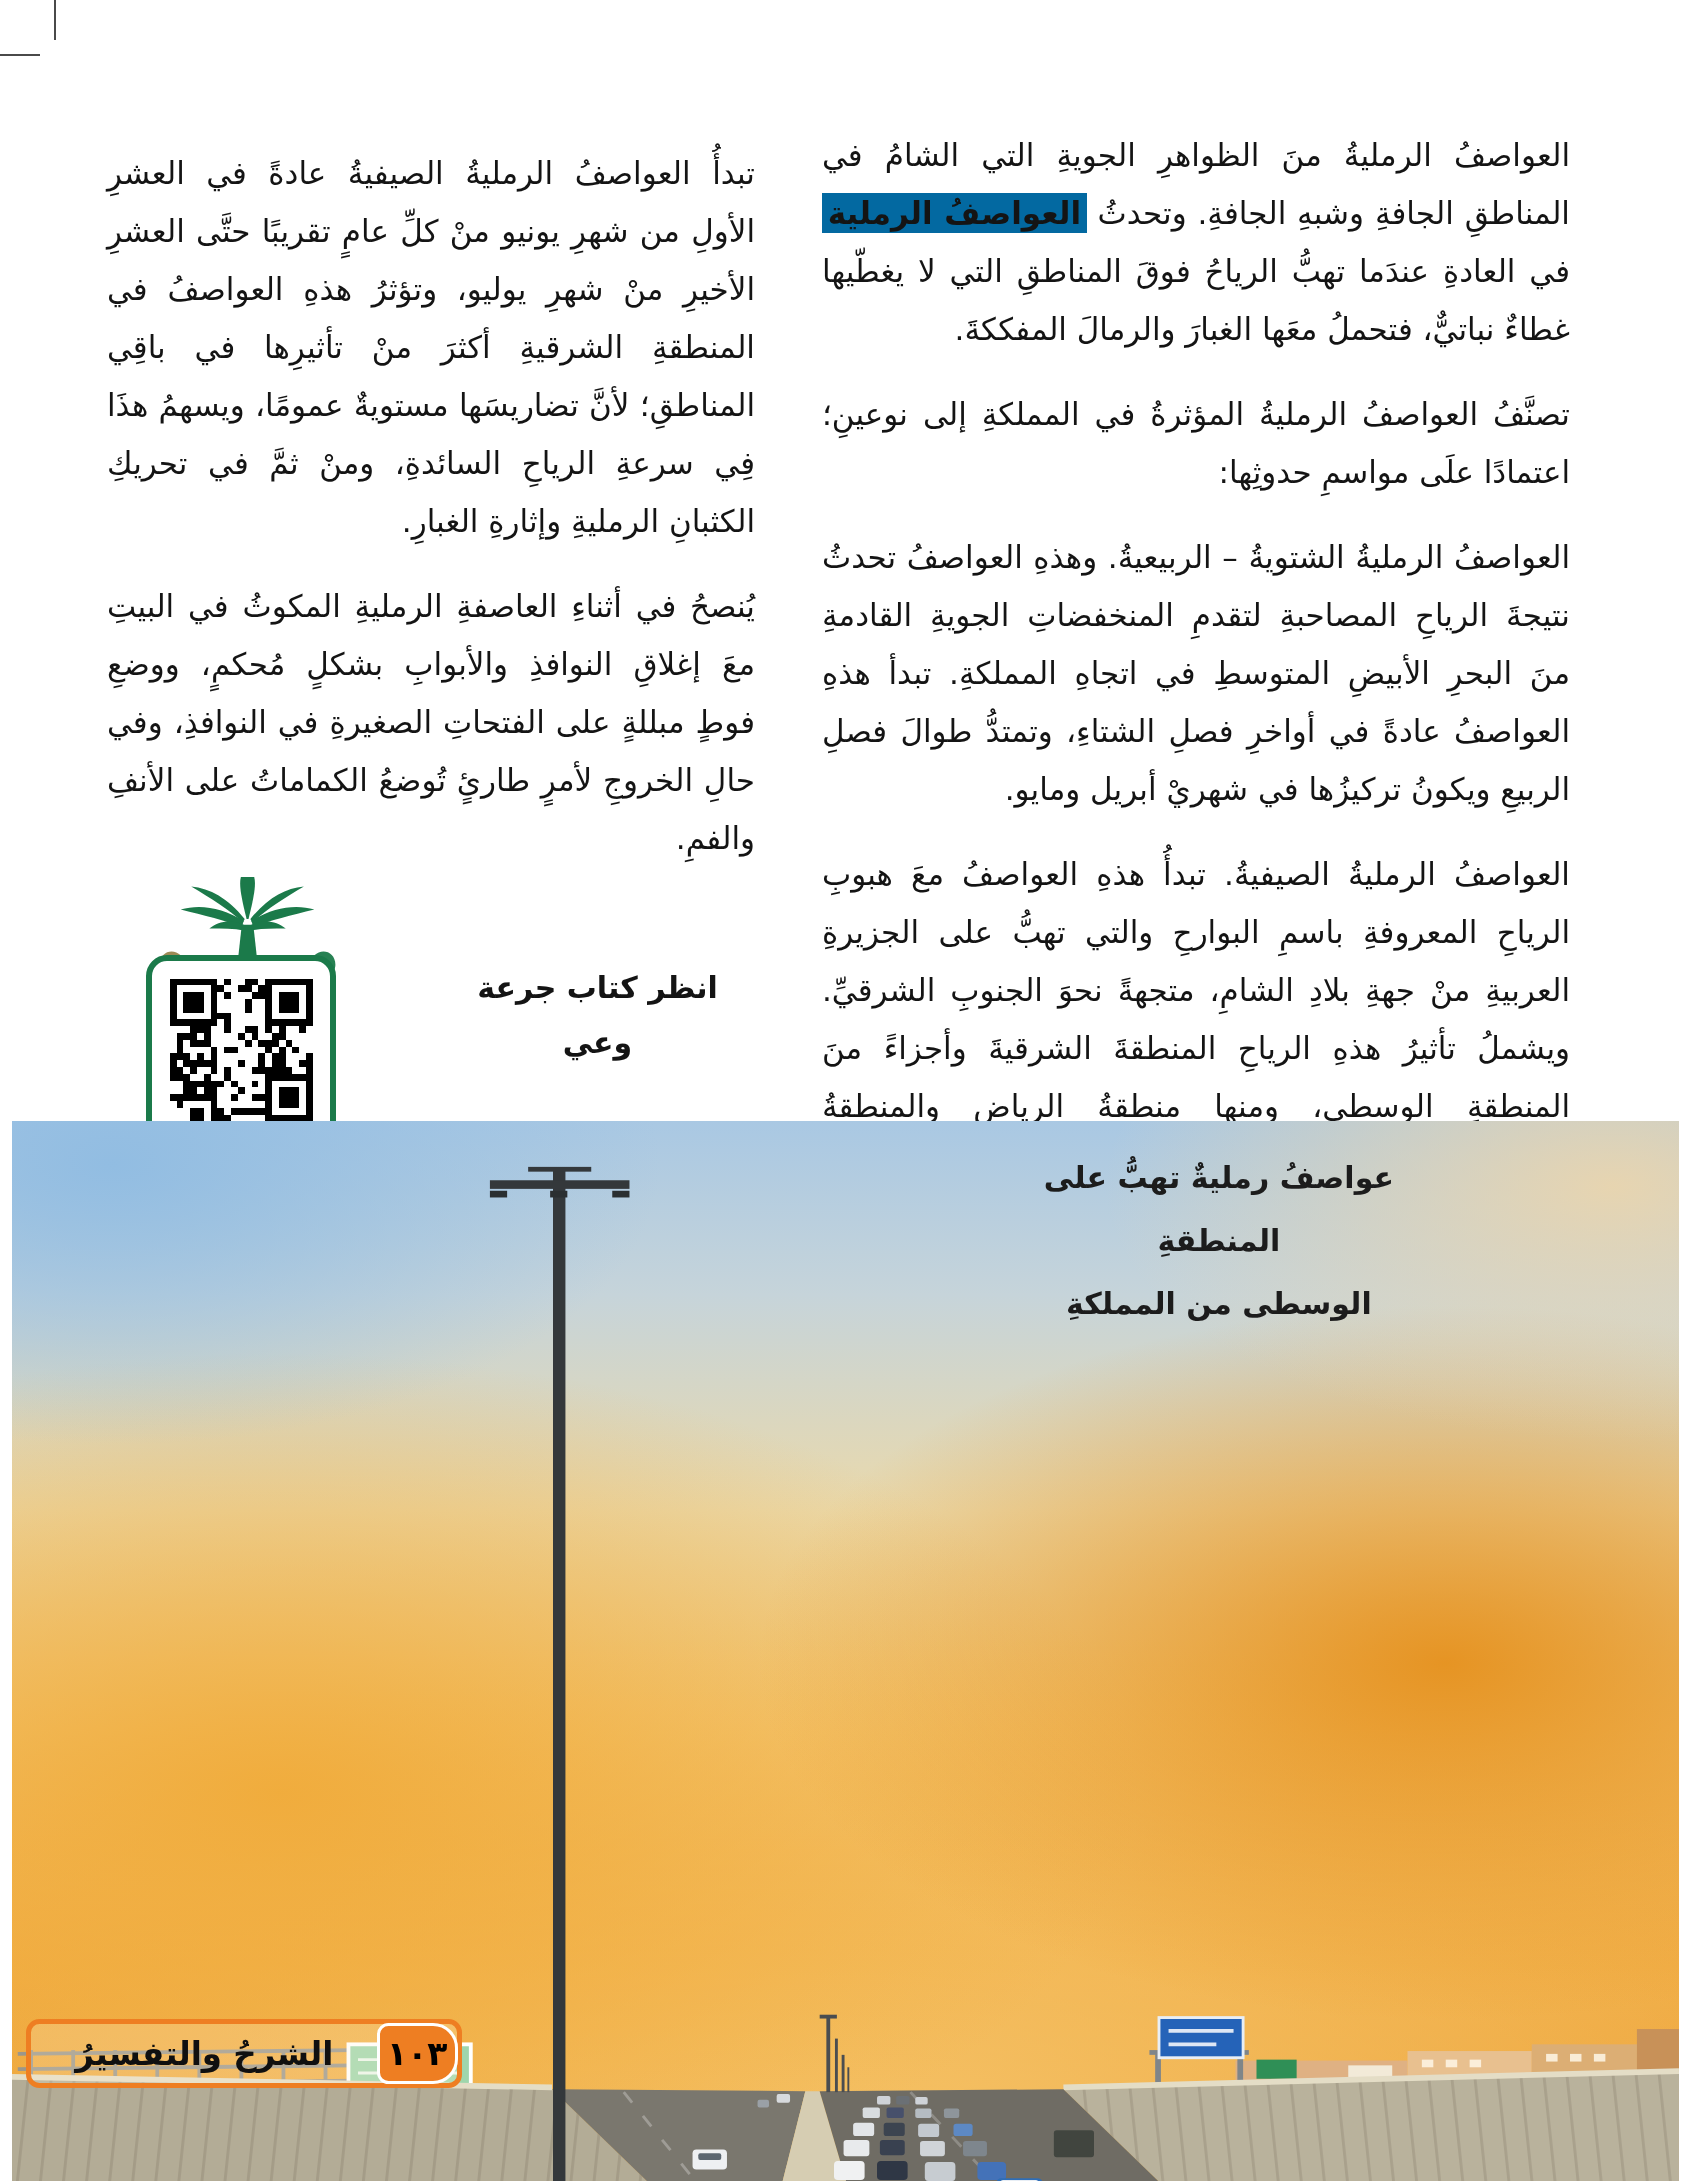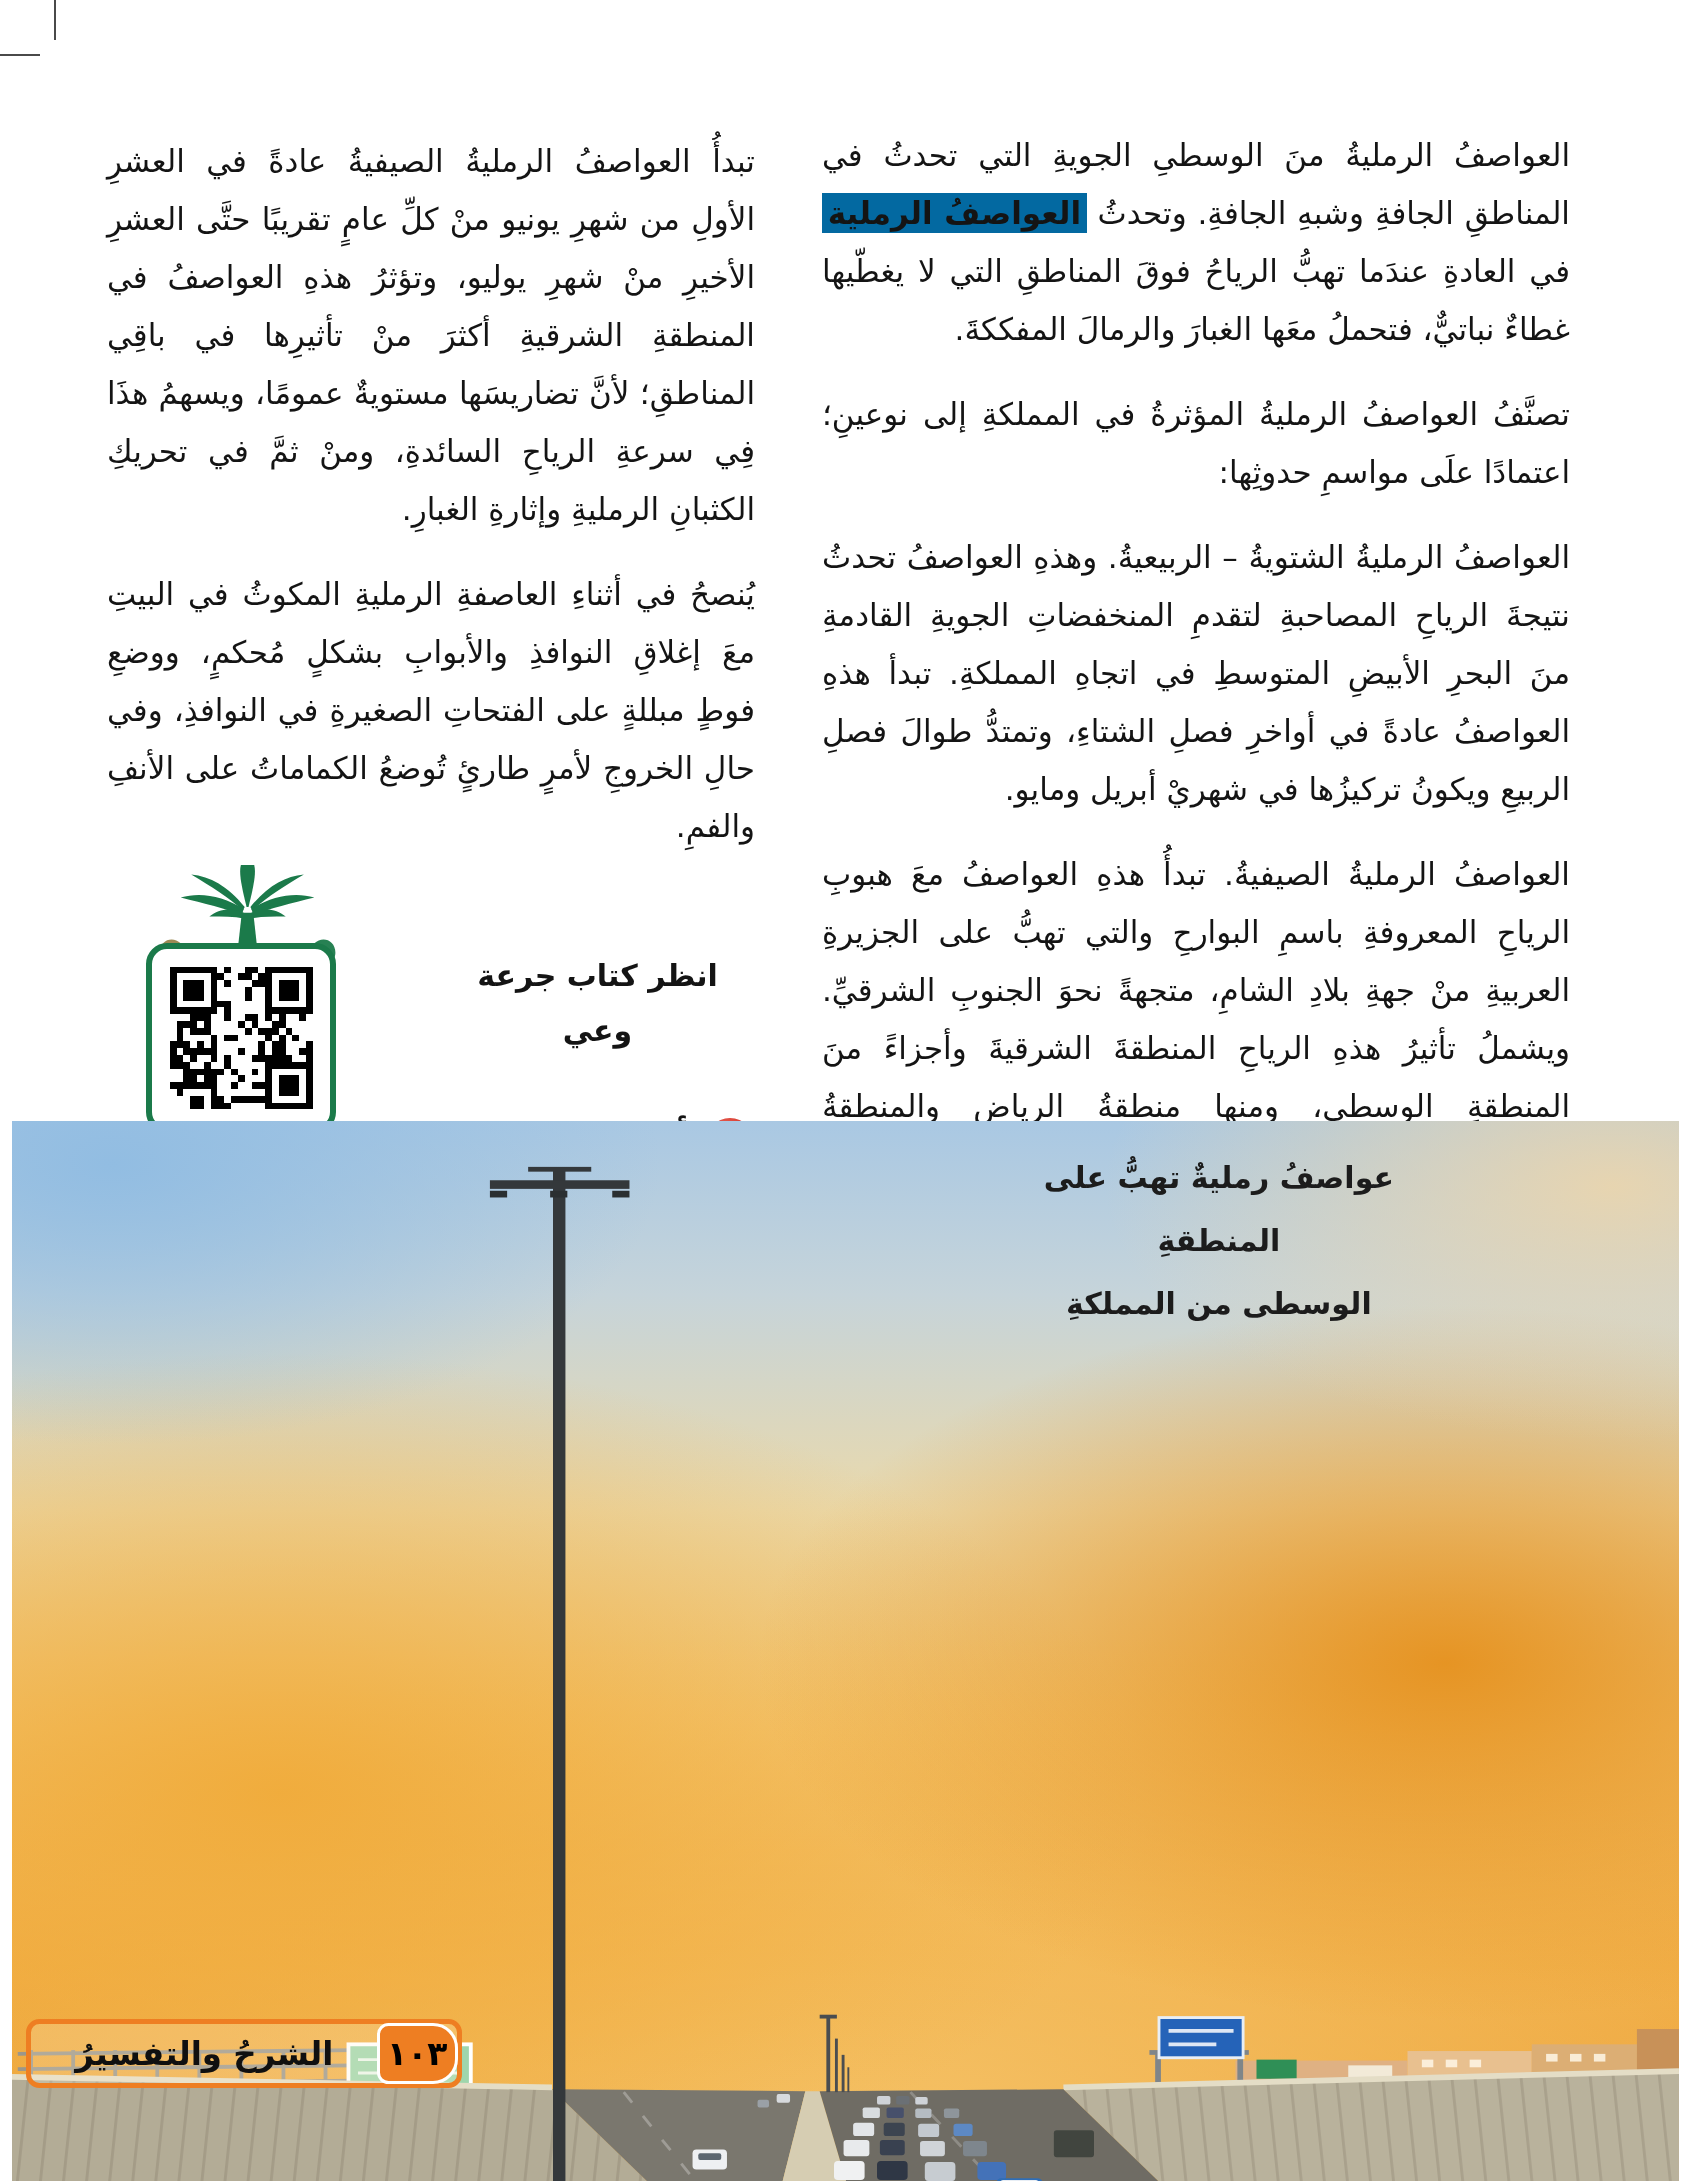--- a/index.html
+++ b/index.html
@@ -5,21 +5,21 @@
   html,body{margin:0;padding:0;background:#ffffff;}
   .page{position:relative;width:1692px;height:2181px;background:#fff;overflow:hidden;
         font-family:"DejaVu Sans",sans-serif;}
   
   .crop-v{position:absolute;left:54px;top:0;width:1.9px;height:40px;background:#4a4a4a;}
   .crop-h{position:absolute;left:0;top:54px;width:40px;height:1.9px;background:#4a4a4a;}
 
   
   .col{position:absolute;direction:rtl;text-align:justify;color:#141414;}
   .col-right{top:126px;right:122px;width:748px;}
-  .col-left{top:132px;left:107px;width:648px;}
+  .col-left{top:144px;left:107px;width:648px;}
   .col p{margin:0 0 27px 0;font-size:31px;line-height:58px;}
   .heading{font-size:39px;font-weight:bold;margin:0 0 29px 0;line-height:50px;}
   .hl{background:#0369a1;font-weight:bold;padding:1.9px 5.7px;}
 
   
   .qr-row{display:flex;direction:rtl;align-items:center;margin-top:-17px;}
   .qr-note{width:315px;font-size:30px;font-weight:bold;line-height:55px;text-align:center;margin-top:29px;}
   .emblem-box{position:relative;width:315px;height:247px;margin-right:5.7px;}
   .emblem-svg{position:absolute;top:0;left:11.5px;}
   .qr-frame{position:absolute;left:27px;top:78px;width:178px;height:178px;background:#fff;
@@ -65,21 +65,21 @@
 </style>
 </head>
 <body>
 
 <div class="page">
 
   <div class="crop-v"></div>
   <div class="crop-h"></div>
 
   <div class="col col-right">
-    <p><span>العواصفُ الرمليةُ منَ الوسطىِ الجويةِ التي تحدثُ في المناطقِ الجافةِ وشبهِ الجافةِ. وتحدثُ </span><span class="hl">العواصفُ الرملية</span><span> في العادةِ عندَما تهبُّ الرياحُ فوقَ المناطقِ التي لا يغطّيها غطاءٌ نباتيٌّ، فتحملُ معَها الغبارَ والرمالَ المفككةَ.</span></p>
+    <p><span>العواصفُ الرمليةُ منَ الظواهرِ الجويةِ التي الشامُ في المناطقِ الجافةِ وشبهِ الجافةِ. وتحدثُ </span><span class="hl">العواصفُ الرملية</span><span> في العادةِ عندَما تهبُّ الرياحُ فوقَ المناطقِ التي لا يغطّيها غطاءٌ نباتيٌّ، فتحملُ معَها الغبارَ والرمالَ المفككةَ.</span></p>
     <p>تصنَّفُ العواصفُ الرمليةُ المؤثرةُ في المملكةِ إلى نوعينِ؛ اعتمادًا علَى مواسمِ حدوثِها:</p>
     <p>العواصفُ الرمليةُ الشتويةُ – الربيعيةُ. وهذهِ العواصفُ تحدثُ نتيجةَ الرياحِ المصاحبةِ لتقدمِ المنخفضاتِ الجويةِ القادمةِ منَ البحرِ الأبيضِ المتوسطِ في اتجاهِ المملكةِ. تبدأ هذهِ العواصفُ عادةً في أواخرِ فصلِ الشتاءِ، وتمتدُّ طوالَ فصلِ الربيعِ ويكونُ تركيزُها في شهريْ أبريل ومايو.</p>
     <p>العواصفُ الرمليةُ الصيفيةُ. تبدأُ هذهِ العواصفُ معَ هبوبِ الرياحِ المعروفةِ باسمِ البوارحِ والتي تهبُّ على الجزيرةِ العربيةِ منْ جهةِ بلادِ الشامِ، متجهةً نحوَ الجنوبِ الشرقيِّ. ويشملُ تأثيرُ هذهِ الرياحِ المنطقةَ الشرقيةَ وأجزاءً منَ المنطقةِ الوسطى، ومنها منطقةُ الرياضِ والمنطقةُ الشماليةُ الشرقيةُ منَ المملكةِ.</p>
   </div>
 
   <div class="col col-left">
     <p>تبدأُ العواصفُ الرمليةُ الصيفيةُ عادةً في العشرِ الأولِ من شهرِ يونيو منْ كلِّ عامٍ تقريبًا حتَّى العشرِ الأخيرِ منْ شهرِ يوليو، وتؤثرُ هذهِ العواصفُ في المنطقةِ الشرقيةِ أكثرَ منْ تأثيرِها في باقِي المناطقِ؛ لأنَّ تضاريسَها مستويةٌ عمومًا، ويسهمُ هذَا فِي سرعةِ الرياحِ السائدةِ، ومنْ ثمَّ في تحريكِ الكثبانِ الرمليةِ وإثارةِ الغبارِ.</p>
     <p>يُنصحُ في أثناءِ العاصفةِ الرمليةِ المكوثُ في البيتِ معَ إغلاقِ النوافذِ والأبوابِ بشكلٍ مُحكمٍ، ووضعِ فوطٍ مبللةٍ على الفتحاتِ الصغيرةِ في النوافذِ، وفي حالِ الخروجِ لأمرٍ طارئٍ تُوضعُ الكماماتُ على الأنفِ والفمِ.</p>
 
     <div class="qr-row">

